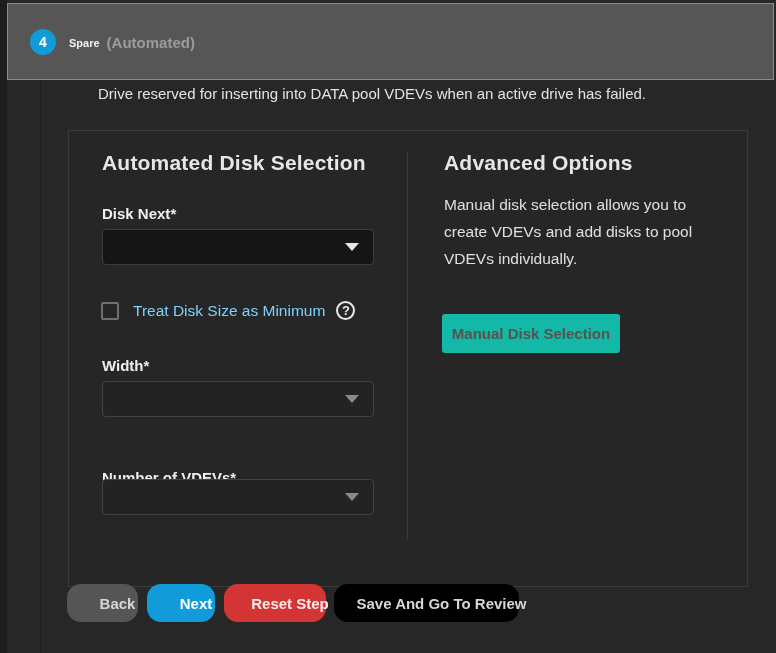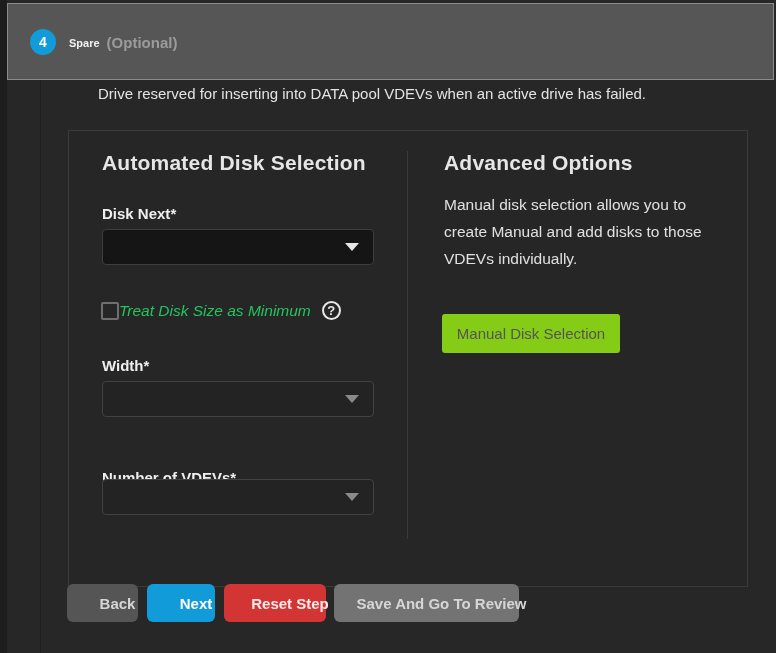--- a/index.html
+++ b/index.html
@@ -33,46 +33,46 @@
   .select{position:absolute;left:33px;width:272px;height:36px;border:1px solid #3e3e3e;border-radius:4px;display:flex;align-items:center;padding:0 14px;cursor:pointer;}
   .sel-disk-size{top:98px;background:#151515;}
   .sel-width{top:250px;background:#232323;border-color:#424242;}
   .sel-vdevs{top:348px;background:#232323;border-color:#424242;}
   .select .value{color:#dddddd;font-size:15px;flex:1;}
   .caret{width:0;height:0;border-left:7px solid transparent;border-right:7px solid transparent;border-top:8px solid #e6e6e6;margin-left:auto;}
   .caret.disabled{border-top-color:#8a8a8a;}
 
   .checkbox-row{position:absolute;left:32px;top:170px;display:flex;align-items:center;}
   .checkbox{width:18px;height:18px;border:2px solid #6f6f6f;border-radius:2px;background:transparent;flex:none;cursor:pointer;}
-  .checkbox-label{color:#22c55e;font-size:15.5px;white-space:nowrap;font-style:italic;}
+  .checkbox-label{color:#7dd3fc;font-size:15.5px;margin-left:14px;white-space:nowrap;}
   .help-icon{width:19px;height:19px;border:2px solid #e8e8e8;border-radius:50%;color:#e8e8e8;font-size:13px;font-weight:bold;display:flex;align-items:center;justify-content:center;margin-left:11px;cursor:pointer;flex:none;}
 
   .adv-text{position:absolute;left:375px;top:60px;width:264px;color:#e0e0e0;font-size:15.5px;line-height:27px;}
-  .btn-manual{position:absolute;left:373px;top:183px;width:178px;height:39px;background:#84cc16;color:#545454;font-size:15px;font-weight:normal;border:none;border-radius:3px;display:flex;align-items:center;justify-content:center;cursor:default;white-space:nowrap;}
+  .btn-manual{position:absolute;left:373px;top:183px;width:178px;height:39px;background:#14b8a6;color:#545454;font-size:15px;font-weight:bold;border:none;border-radius:3px;display:flex;align-items:center;justify-content:center;cursor:default;white-space:nowrap;}
 
-  .action-btn{position:absolute;top:584px;height:38px;border:none;border-radius:6px;font-size:15px;font-weight:bold;display:flex;align-items:center;justify-content:center;cursor:pointer;white-space:nowrap;padding-left:36px;}
+  .action-btn{position:absolute;top:584px;height:38px;border:none;border-radius:14px;font-size:15px;font-weight:bold;display:flex;align-items:center;justify-content:center;cursor:pointer;white-space:nowrap;padding-left:36px;}
   .btn-back{left:67px;width:71px;background:#555555;color:#d6d6d6;}
   .btn-next{left:147px;width:68px;background:#119bd8;color:#ffffff;}
   .btn-reset{left:224px;width:102px;background:#d33535;color:#ffe9e9;}
-  .btn-save{left:334px;width:185px;background:#737373;color:#d6d6d6;}
+  .btn-save{left:334px;width:185px;background:#000000;color:#d6d6d6;}
 </style>
 </head>
 <body>
 
 <div class="screen">
 
   <div class="left-strip"></div>
   <div class="stepper-line-band"></div>
   <div class="stepper-line"></div>
 
   <div class="step-header">
     <div class="step-circle">4</div>
     <div class="step-title-row">
       <span class="step-title">Spare</span>
-      <span class="step-optional">(Optional)</span>
+      <span class="step-optional">(Automated)</span>
     </div>
   </div>
 
   <div class="description">Drive reserved for inserting into DATA pool VDEVs when an active drive has failed.</div>
 
   <div class="panel">
     <div class="col-divider"></div>
 
     <div class="h-section h-left">Automated Disk Selection</div>
 
@@ -100,21 +100,21 @@
 
     <div class="field-label lbl-vdevs">
       <span>Number of VDEVs</span><span>*</span>
     </div>
     <div class="select sel-vdevs">
       <span class="value"></span>
       <span class="caret disabled"></span>
     </div>
 
     <div class="h-section h-right">Advanced Options</div>
-    <div class="adv-text">Manual disk selection allows you to create Manual and add disks to those VDEVs individually.</div>
+    <div class="adv-text">Manual disk selection allows you to create VDEVs and add disks to pool VDEVs individually.</div>
     <button class="btn-manual">Manual Disk Selection</button>
   </div>
 
   <button class="action-btn btn-back">Back</button>
   <button class="action-btn btn-reset">Reset Step</button>
   <button class="action-btn btn-next">Next</button>
   <button class="action-btn btn-save">Save And Go To Review</button>
 
 </div>
 

